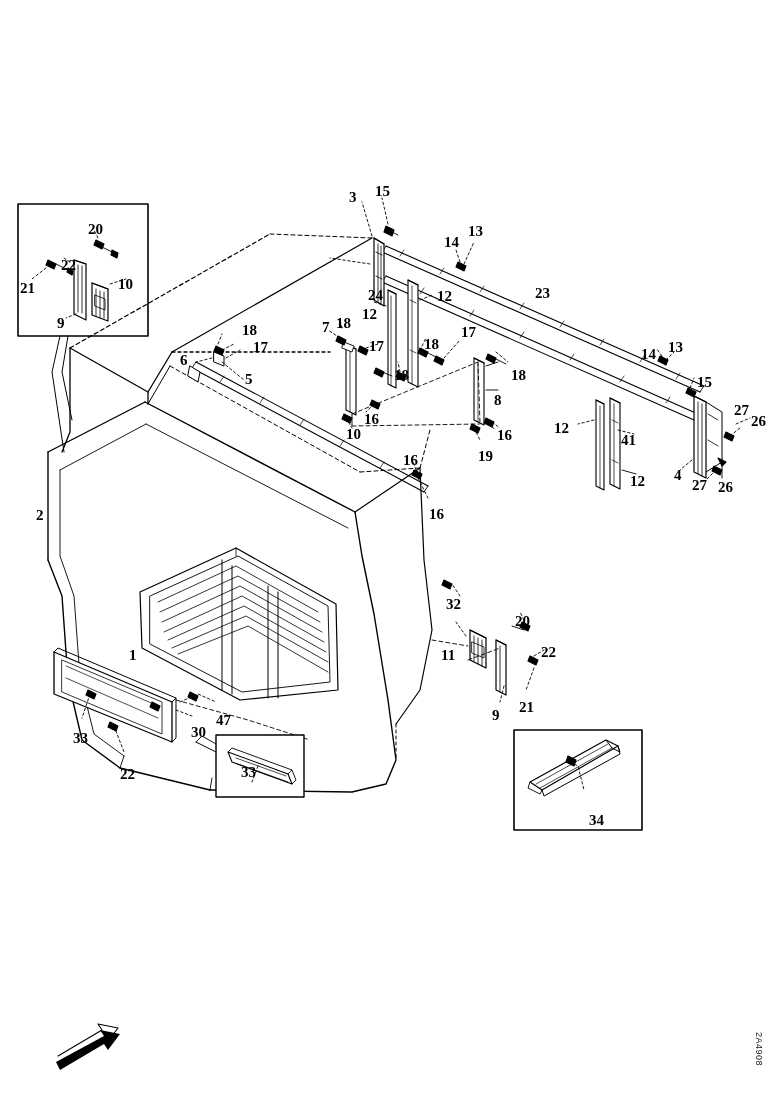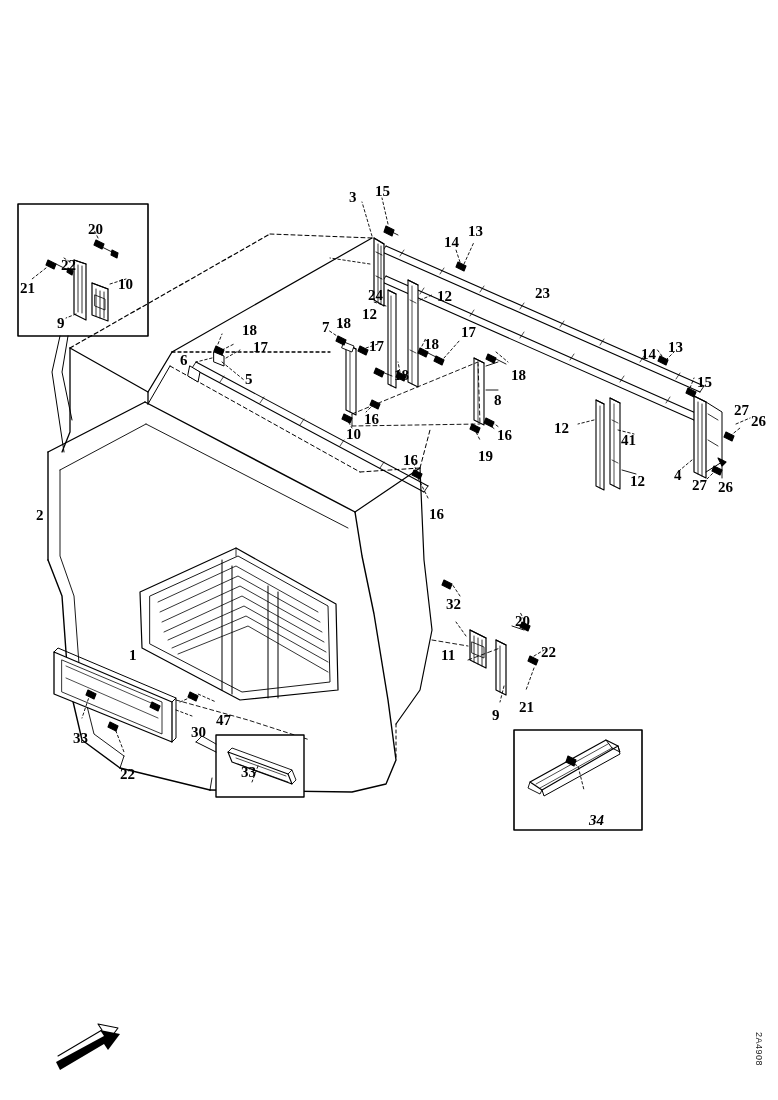--- a/index.html
+++ b/index.html
@@ -452,17 +452,17 @@
   <div class="callout" style="left:515px; top:614px;">20</div>
   <div class="callout" style="left:541px; top:645px;">22</div>
   <div class="callout" style="left:519px; top:700px;">21</div>
   <div class="callout" style="left:492px; top:708px;">9</div>
 
   <div class="callout" style="left:73px;  top:731px;">33</div>
   <div class="callout" style="left:120px; top:767px;">22</div>
   <div class="callout" style="left:191px; top:725px;">30</div>
   <div class="callout" style="left:216px; top:713px;">47</div>
   <div class="callout" style="left:241px; top:765px;">33</div>
-  <div class="callout" style="left:589px; top:813px;font-style:italic;">34</div>
+  <div class="callout" style="left:589px; top:813px;">34</div>
 
   <div class="watermark" style="left:764px; top:1032px;">2A4908</div>
 
 </div>
 
 </body></html>

